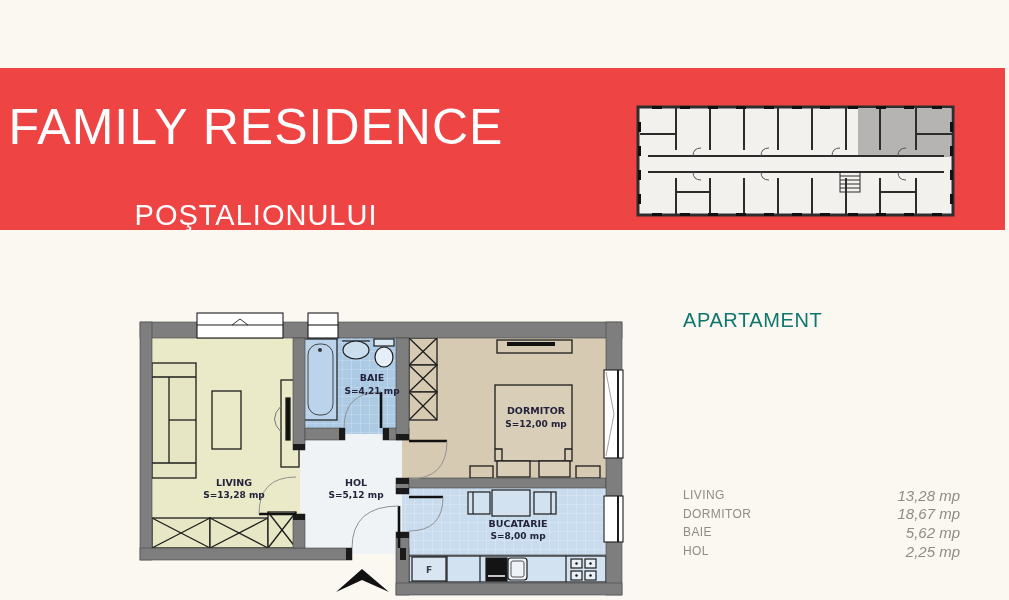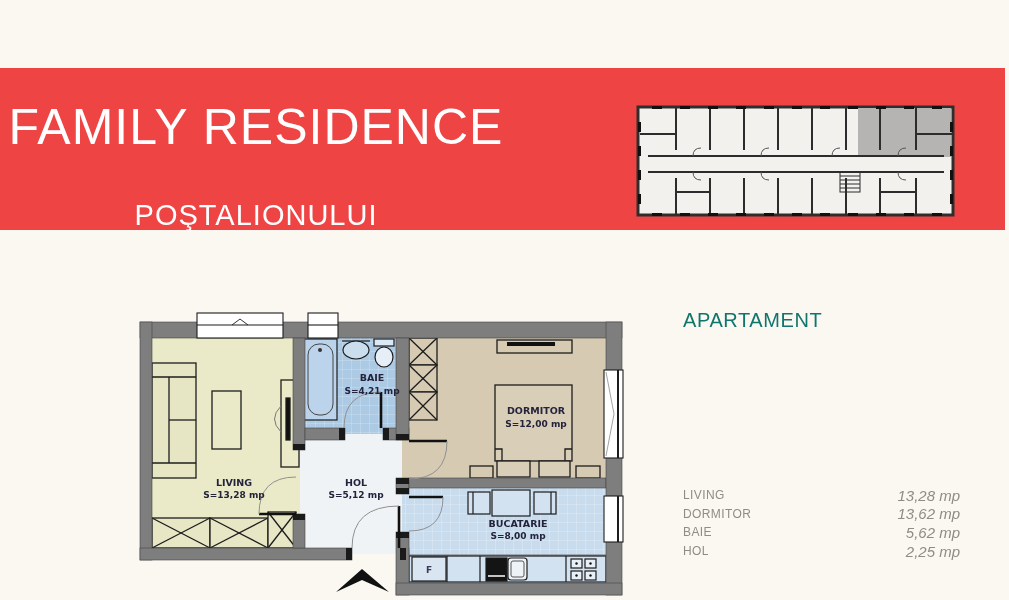--- a/index.html
+++ b/index.html
@@ -314,21 +314,21 @@
     <div>APARTAMENT</div>
   </div>
 
   <div class="rooms-table">
     <div class="row">
       <span class="lbl">LIVING</span>
       <span class="val">13,28 mp</span>
     </div>
     <div class="row">
       <span class="lbl">DORMITOR</span>
-      <span class="val">13,62 mp</span>
+      <span class="val">18,67 mp</span>
     </div>
     <div class="row">
       <span class="lbl">BAIE</span>
       <span class="val">5,62 mp</span>
     </div>
     <div class="row">
       <span class="lbl">HOL</span>
       <span class="val">2,25 mp</span>
     </div>
   </div>

